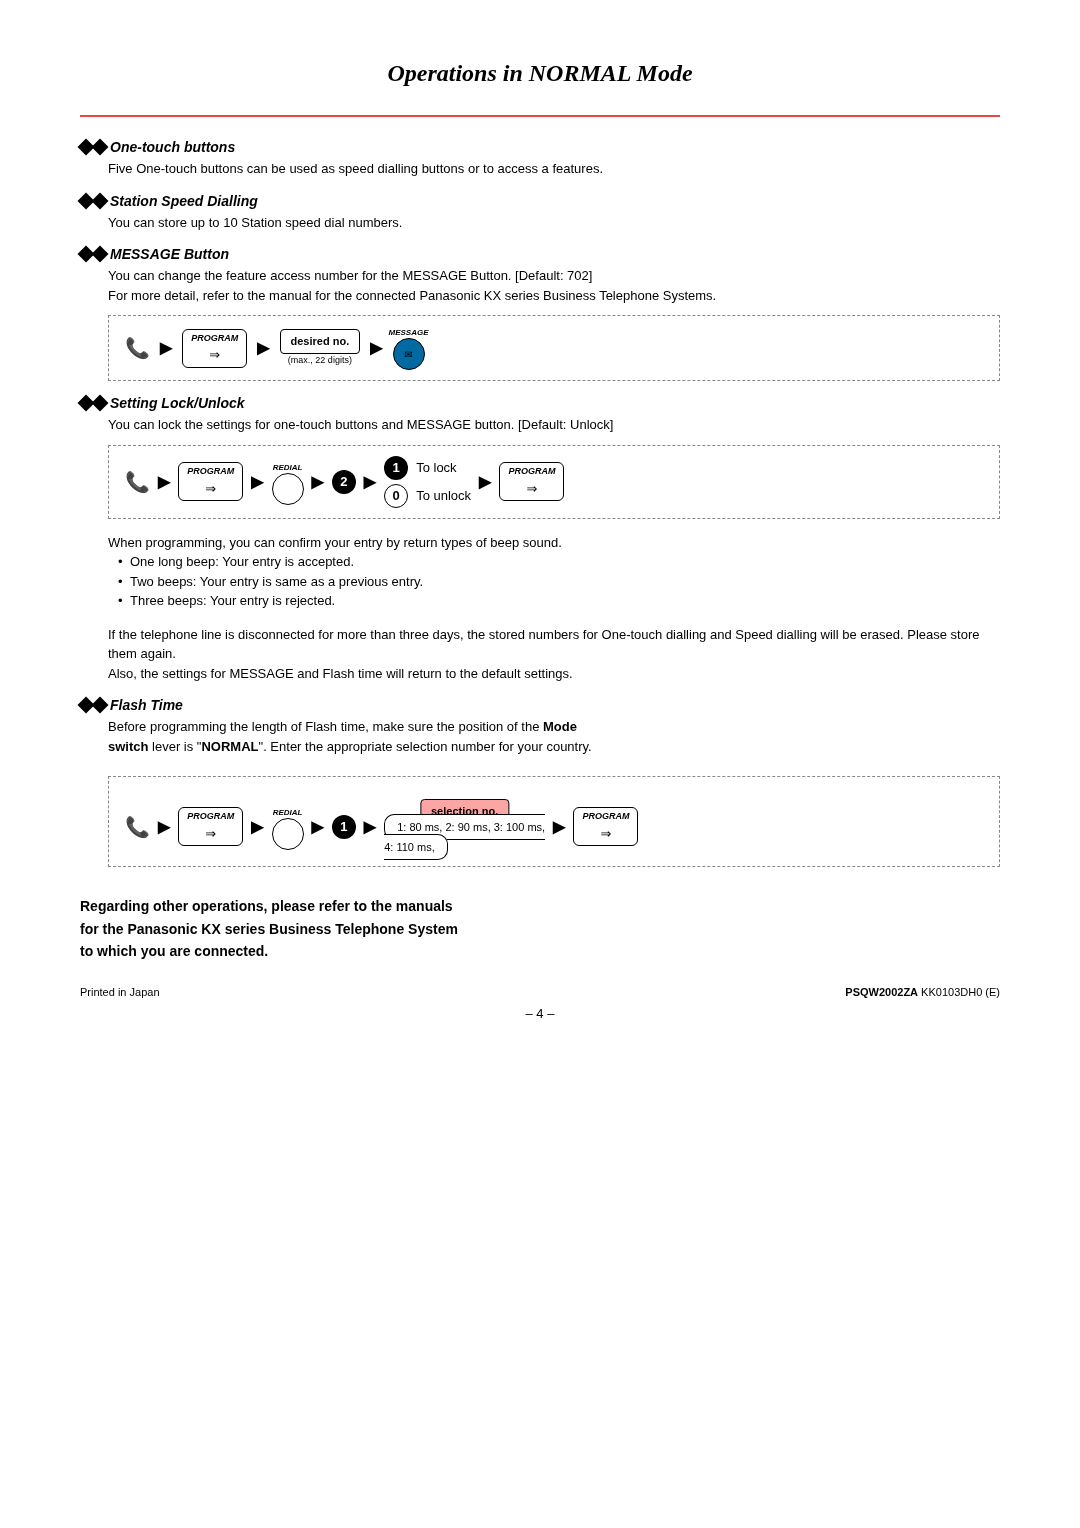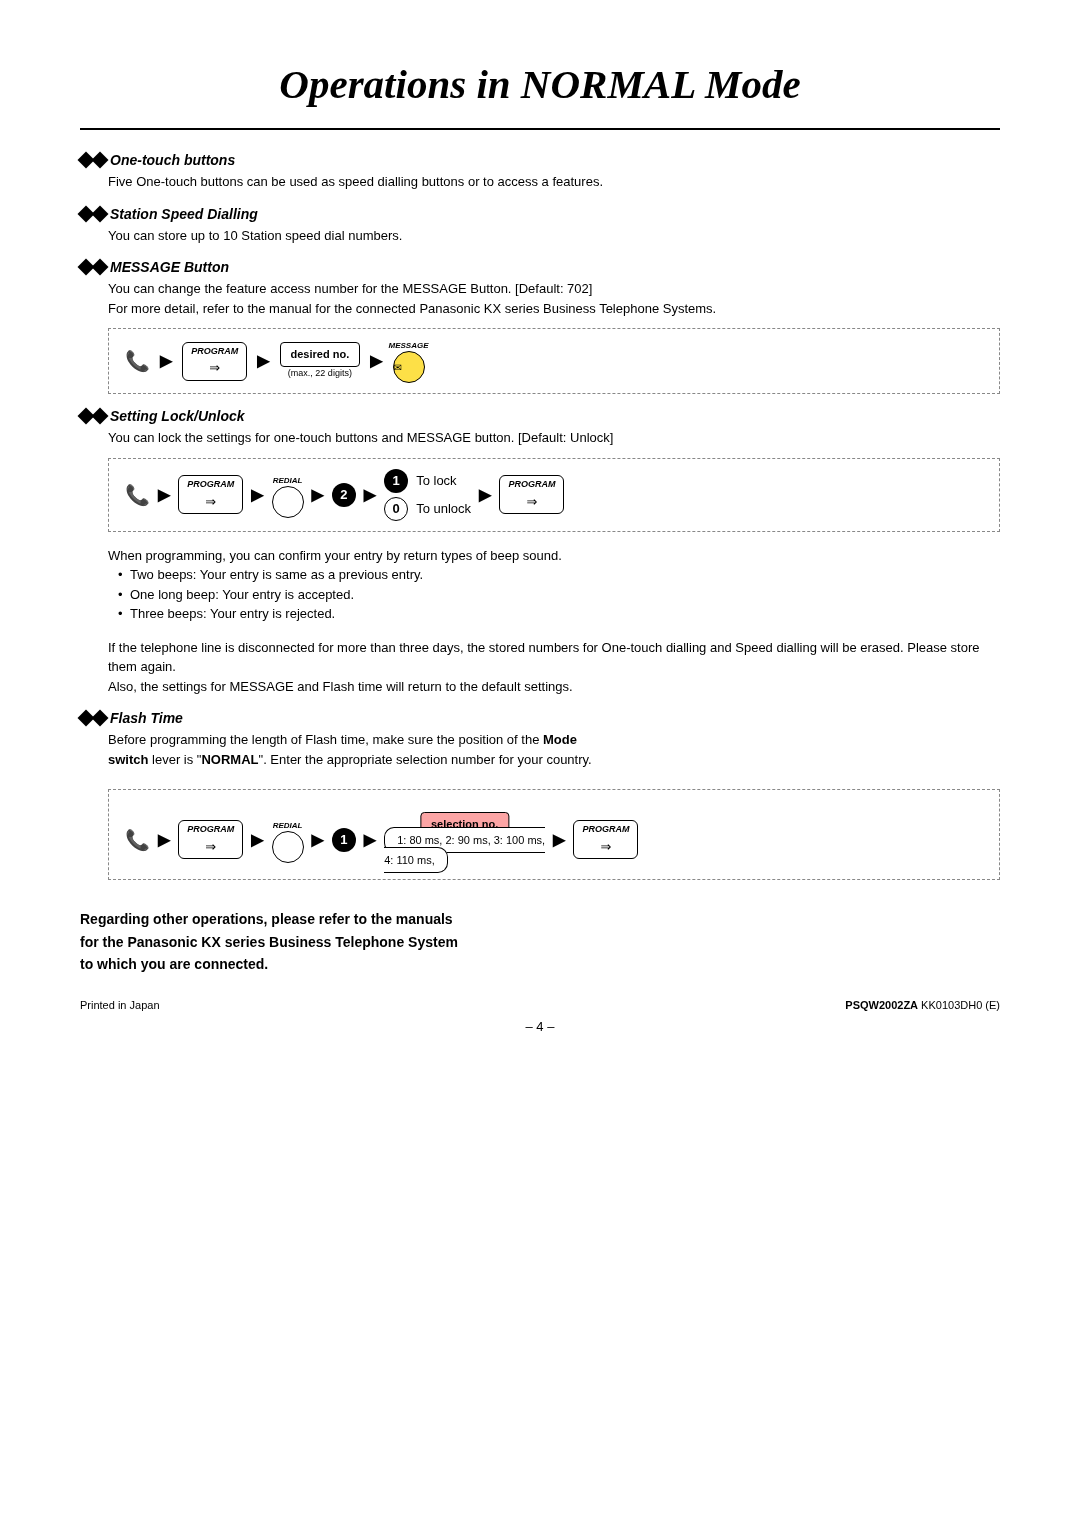--- a/index.html
+++ b/index.html
@@ -7,25 +7,25 @@
       background: #fff;
       font-family: Arial, Helvetica, sans-serif;
       font-size: 13px;
       color: #000;
       width: 1080px;
       min-height: 1528px;
       padding: 60px 80px 60px 80px;
     }
     .page-title {
       text-align: center;
-      font-size: 41px;
-      font-style: italic;
-      font-weight: bold;
-      border-bottom: 2px solid #000000;
-      padding-bottom: 20px;
+      font-size: 24px;
+      font-style: italic;
+      font-weight: bold;
+      border-bottom: 2px solid #ef4444;
+      padding-bottom: 28px;
       margin-bottom: 22px;
       font-family: Georgia, serif;
     }
     .section {
       margin-bottom: 14px;
     }
     .section-header {
       display: flex;
       align-items: center;
       gap: 4px;
@@ -181,22 +181,23 @@
       background: #fca5a5;
     }
     
     .msg-circle {
       border: 1.5px solid #000;
       border-radius: 50%;
       width: 32px;
       height: 32px;
       display: inline-flex;
       align-items: center;
+      justify-content: center;
       font-size: 10px;
-      background: #fde047;
+      background: #0369a1;
       position: relative;
     }
     .msg-circle .msg-label {
       font-size: 8px;
       font-style: italic;
       font-weight: bold;
       position: absolute;
       top: -12px;
       left: 50%;
       transform: translateX(-50%);
@@ -357,22 +358,22 @@
         <span class="btn-arrow">⇒</span>
       </span>
     </div>
   </div>
 </div>
 
 <div class="section">
   <div class="section-body">
     <span>When programming, you can confirm your entry by return types of beep sound.</span>
     <ul class="bullet-list">
+      <li>One long beep: Your entry is accepted.</li>
       <li>Two beeps: Your entry is same as a previous entry.</li>
-      <li>One long beep: Your entry is accepted.</li>
       <li>Three beeps: Your entry is rejected.</li>
     </ul>
   </div>
 </div>
 
 <div class="section">
   <div class="section-body">
     <span>If the telephone line is disconnected for more than three days, the stored numbers for One-touch dialling and Speed dialling will be erased.  Please store them again.<br>Also, the settings for MESSAGE and Flash time will return to the default settings.</span>
   </div>
 </div>

